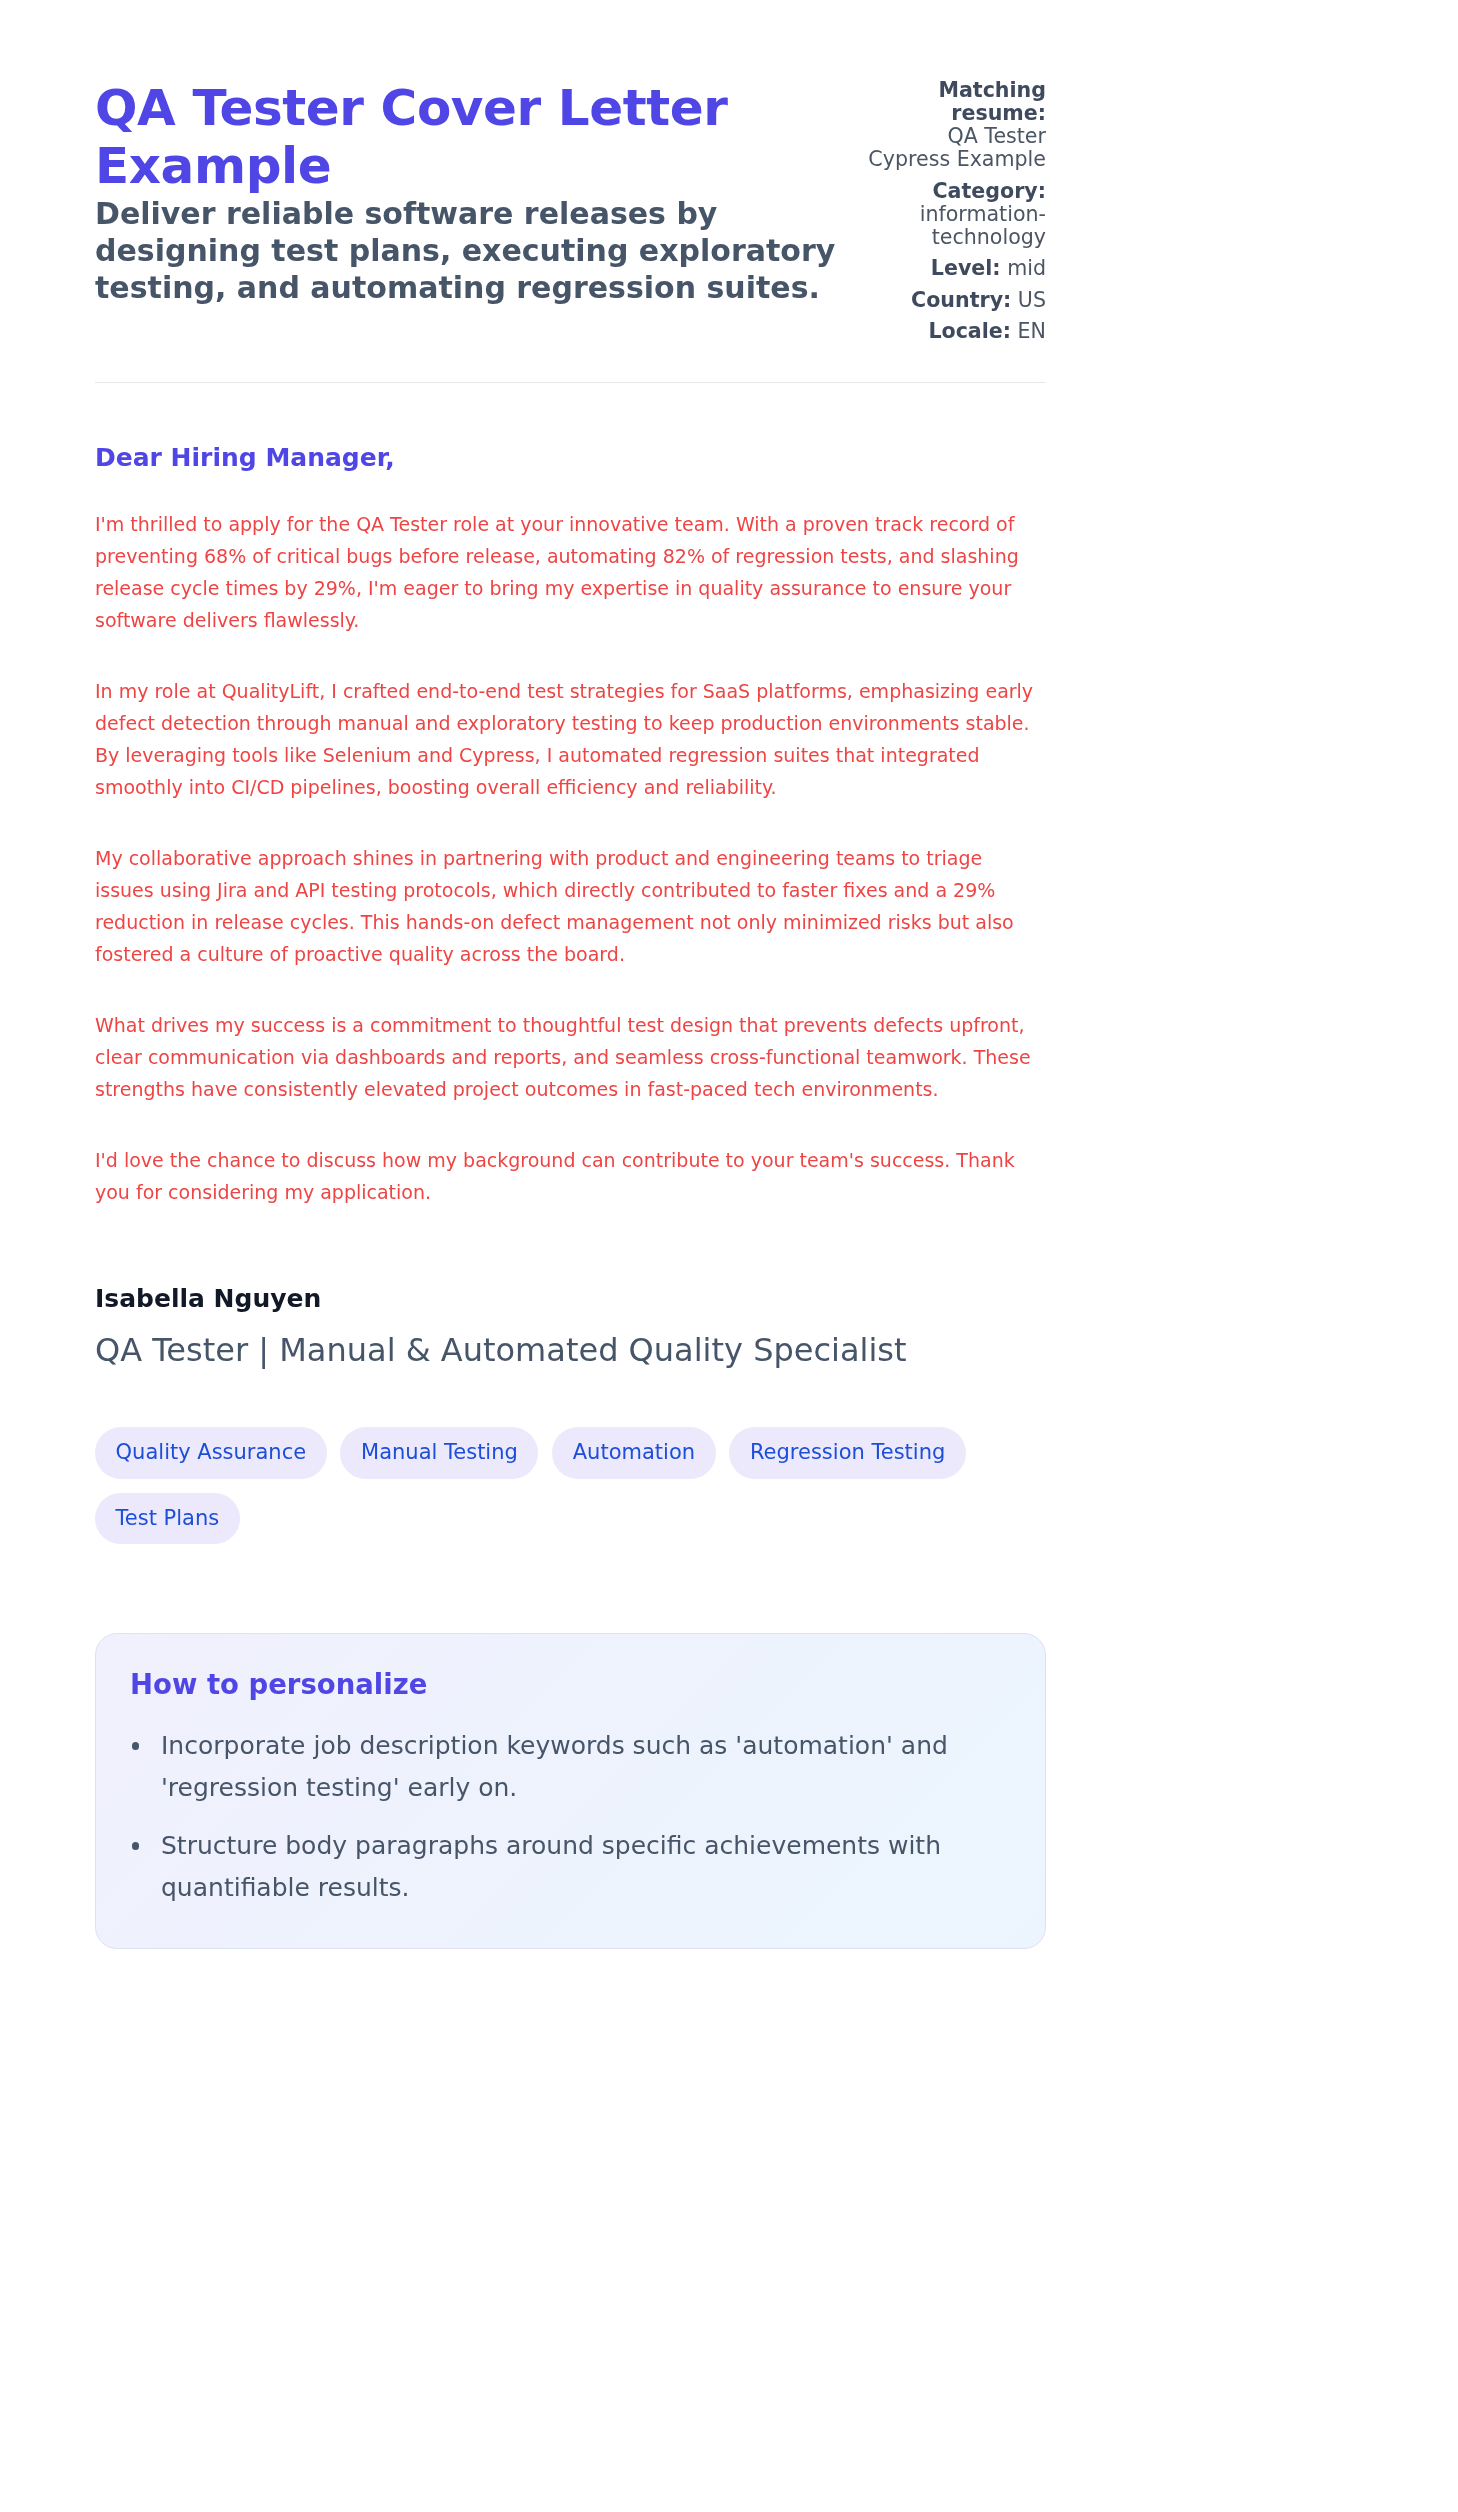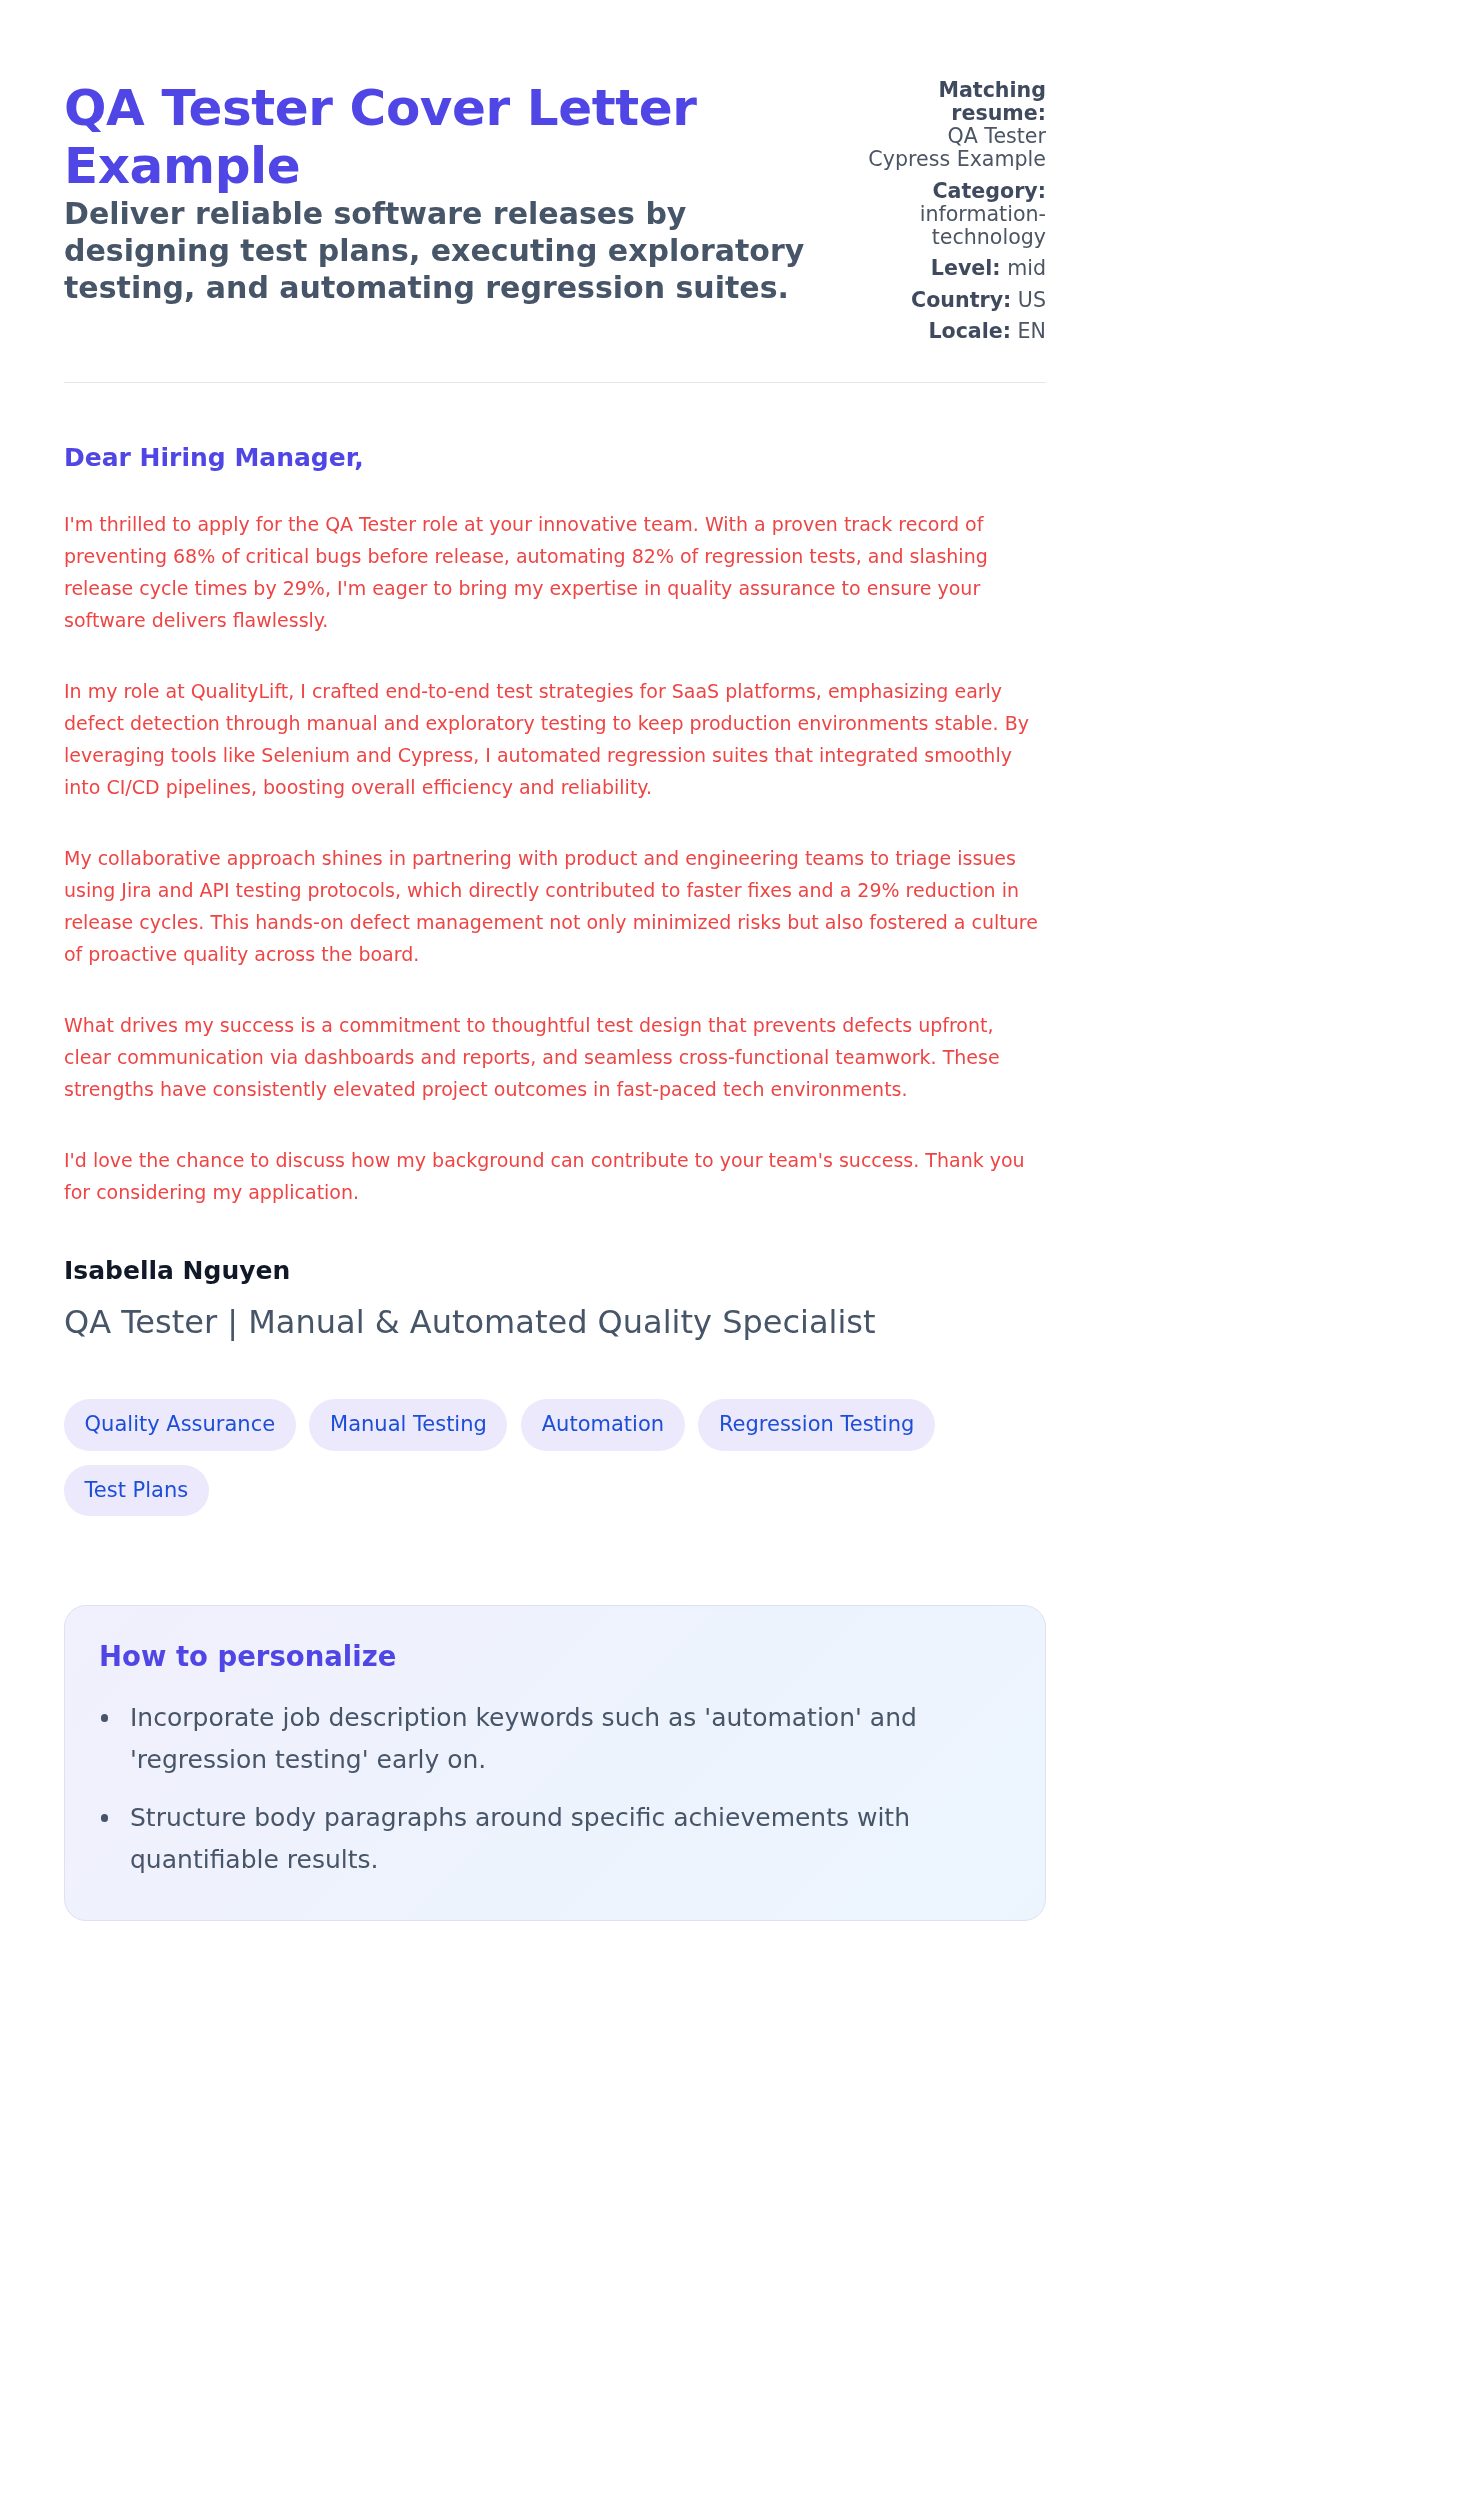--- a/index.html
+++ b/index.html
@@ -5,21 +5,21 @@
     * { box-sizing: border-box; margin: 0; padding: 0; }
     html, body {
       width: 1459px;
       background: #ffffff;
       font-family: "DejaVu Sans", sans-serif;
       color: #111827;
     }
     .page {
       width: 1176px;
       min-height: 2512px;
-      padding: 79px 130px 103px 64px;
+      padding: 79px 130px 103px 95px;
     }
     .header {
       display: flex;
       justify-content: space-between;
       align-items: flex-start;
       padding-bottom: 39px;
       border-bottom: 1.7px solid #e5e7eb;
     }
     .header-left { width: 952px; }
     .title {
@@ -56,21 +56,21 @@
       line-height: 34px;
     }
     .body-paragraph {
       margin-top: 39px;
       font-size: 19px;
       line-height: 32px;
       color: #ef4444;
     }
     .body-paragraph.first { margin-top: 33px; }
 
-    .signature { margin-top: 46px; }
+    .signature { margin-top: 74px; }
     .sig-name {
       font-size: 25px;
       font-weight: bold;
       color: #111827;
       line-height: 34px;
     }
     .sig-title {
       margin-top: 17px;
       font-size: 32px;
       color: #475569;

